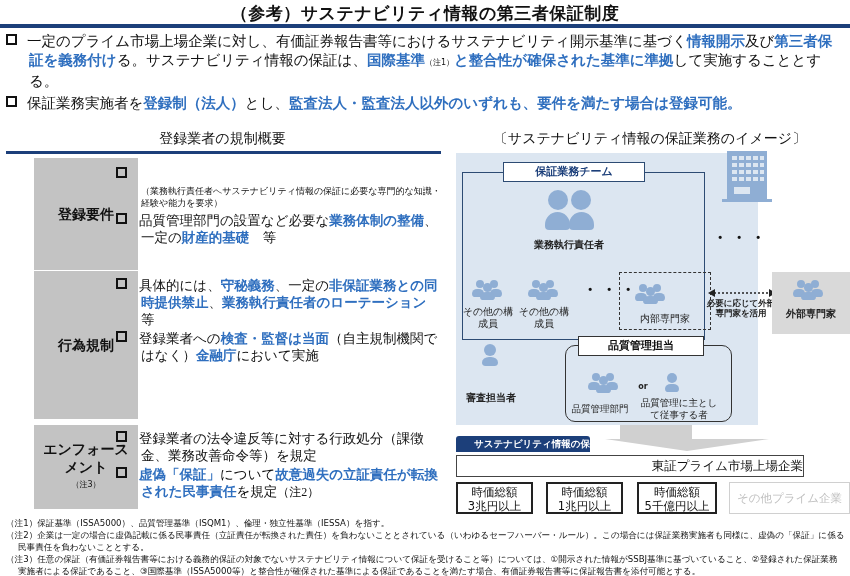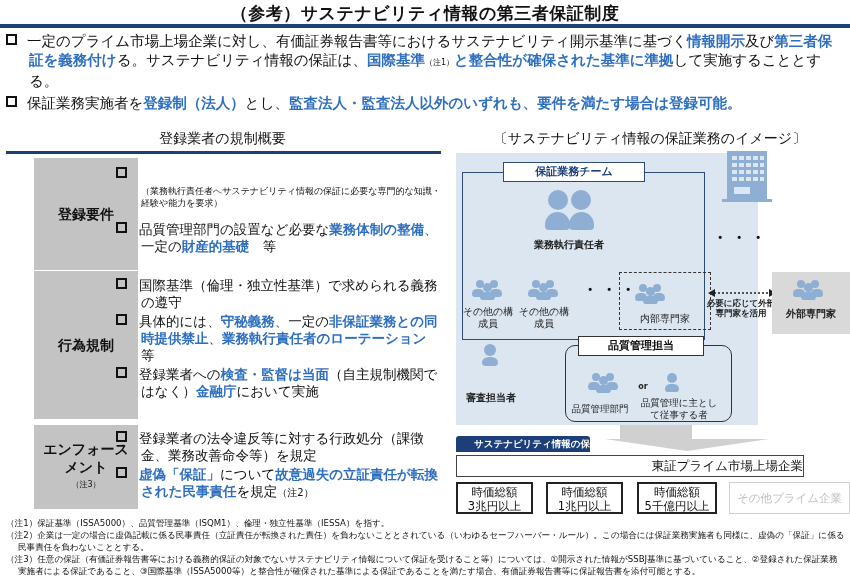--- a/index.html
+++ b/index.html
@@ -56,39 +56,38 @@
 
 <div class="abs sub-title">登録業者の規制概要</div>
 <div class="abs sub-rule"></div>
 
 <div class="abs row-label" style="top:158px;height:112px;">
   <span>登録要件</span>
 </div>
 <div class="abs row-body" style="top:166px;">
   <div class="item"><span class="sq"></span></div>
   <div class="note">（業務執行責任者へサステナビリティ情報の保証に必要な専門的な知識・経験や能力を要求）</div>
-  <div class="item" style="margin-top:12px;"><span class="sq"></span><span><span>品質管理部門の設置など必要な</span><span class="hl">業務体制の整備</span><span>、一定の</span><span class="hl">財産的基礎</span><span>　等</span></span></div>
+  <div class="item" style="margin-top:3px;"><span class="sq"></span><span><span>品質管理部門の設置など必要な</span><span class="hl">業務体制の整備</span><span>、一定の</span><span class="hl">財産的基礎</span><span>　等</span></span></div>
 </div>
 
 <div class="abs row-label" style="top:271px;height:148px;">
   <span>行為規制</span>
 </div>
 <div class="abs row-body" style="top:277px;">
-  <div class="item"><span class="sq"></span><span><span>国際基準（倫理・独立性基準）で求められる義務の遵守</span></span></div>
   <div class="item"><span class="sq"></span><span><span>具体的には、</span><span class="hl">守秘義務</span><span>、一定の</span><span class="hl">非保証業務との同時提供禁止</span><span>、</span><span class="hl">業務執行責任者のローテーション</span><span>　等</span></span></div>
   <div class="item"><span class="sq"></span><span><span>登録業者への</span><span class="hl">検査・監督は当面</span><span>（自主規制機関ではなく）</span><span class="hl">金融庁</span><span>において実施</span></span></div>
 </div>
 
 <div class="abs row-label" style="top:425px;height:84px;flex-direction:column;">
   <span style="width:92px;display:block;">エンフォースメント</span>
   <span class="note-sm">（注3）</span>
 </div>
 <div class="abs row-body" style="top:430px;">
   <div class="item"><span class="sq"></span><span><span>登録業者の法令違反等に対する行政処分（課徴金、業務改善命令等）を規定</span></span></div>
-  <div class="item"><span class="sq"></span><span><span class="hl">虚偽「保証」</span><span>について</span><span class="hl">故意過失の立証責任が転換された民事責任</span><span>を規定</span><span style="font-size: 10px;">（注2）</span></span></div>
+  <div class="item"><span class="sq"></span><span><span class="hl">虚偽「保証」</span><span>について</span><span class="hl">故意過失の立証責任が転換された民事責任</span><span>を規定</span><span style="font-size: 12px; font-family: Liberation Serif, serif;">（注2）</span></span></div>
 </div>
 
 <div class="abs diag-title">〔サステナビリティ情報の保証業務のイメージ〕</div>
 <div class="abs panel"></div>
 
 <svg class="abs" style="left:722px;top:151px;" width="50" height="52">
   <rect x="5" y="0" width="40" height="49" fill="#8faed4"></rect>
   <rect x="0" y="48" width="50" height="3" fill="#8faed4"></rect>
   <g fill="#dce6f1">
     <rect x="10" y="5" width="5" height="4"></rect>

